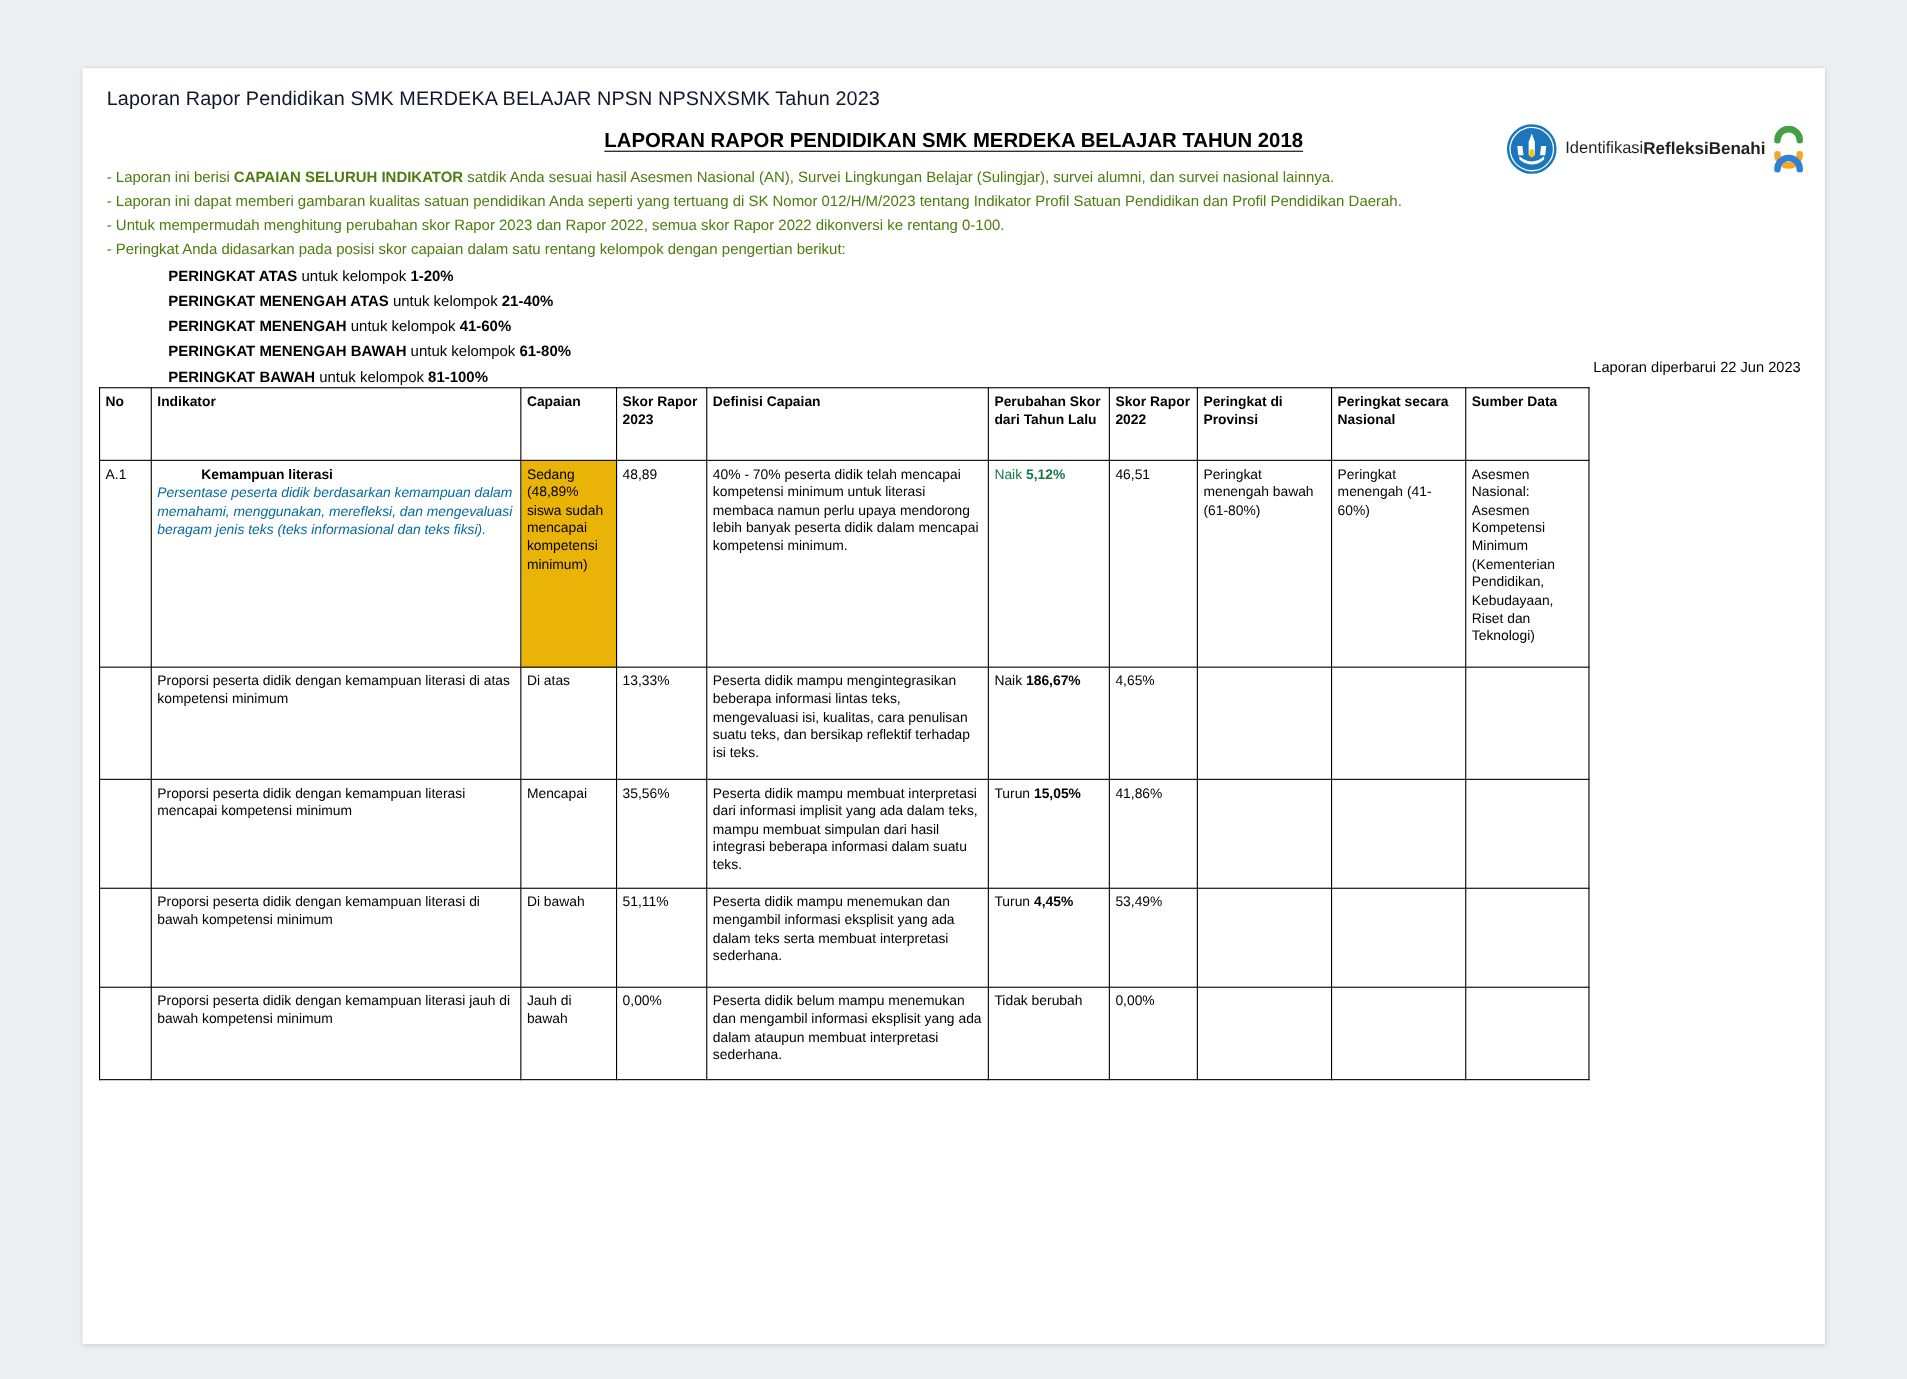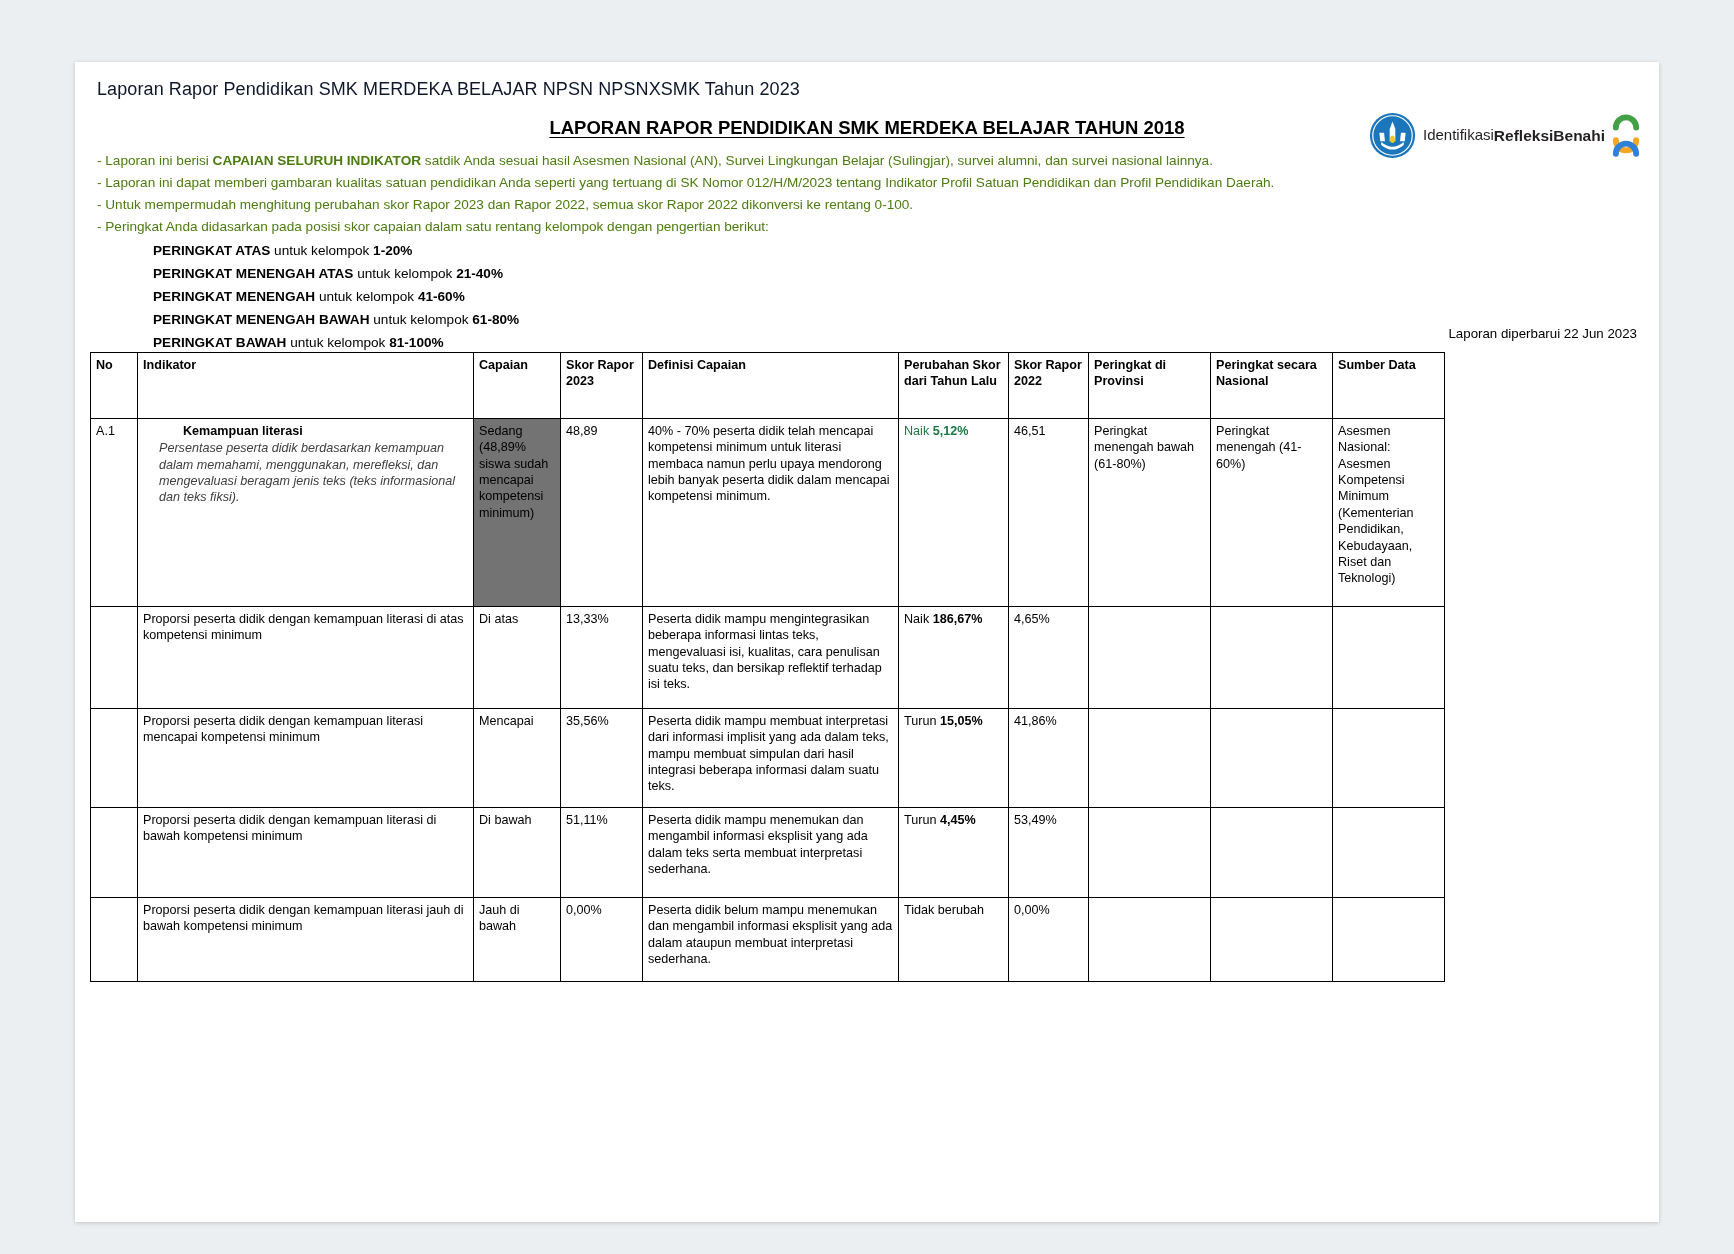--- a/index.html
+++ b/index.html
@@ -139,24 +139,24 @@
   col.c-delta   { width: 110px; }
   col.c-skor22  { width: 80px; }
   col.c-prov    { width: 122px; }
   col.c-nas     { width: 122px; }
   col.c-src     { width: 112px; }
 
   td.no-cell { border-right: none; }
   td.ind-main { border-left: none; }
 
   .ind-title { font-weight: bold; padding-left: 40px; }
-  .ind-desc  { font-style: italic; color: #404040; display: block; margin-top: 1px; margin-left: 16px; }
+  .ind-desc  { font-style: italic; color: #0369a1; display: block; margin-top: 1px; }
 
   td.cap-highlight {
-    background: #737373;
+    background: #eab308;
   }
   .chg-up { color: #1a7a46; }
   .chg-strong { font-weight: bold; }
 
   .h-row-main td { height: 178px; }
   .h-row-a td { height: 92px; }
   .h-row-b td { height: 89px; }
   .h-row-c td { height: 80px; }
   .h-row-d td { height: 74px; }
 

